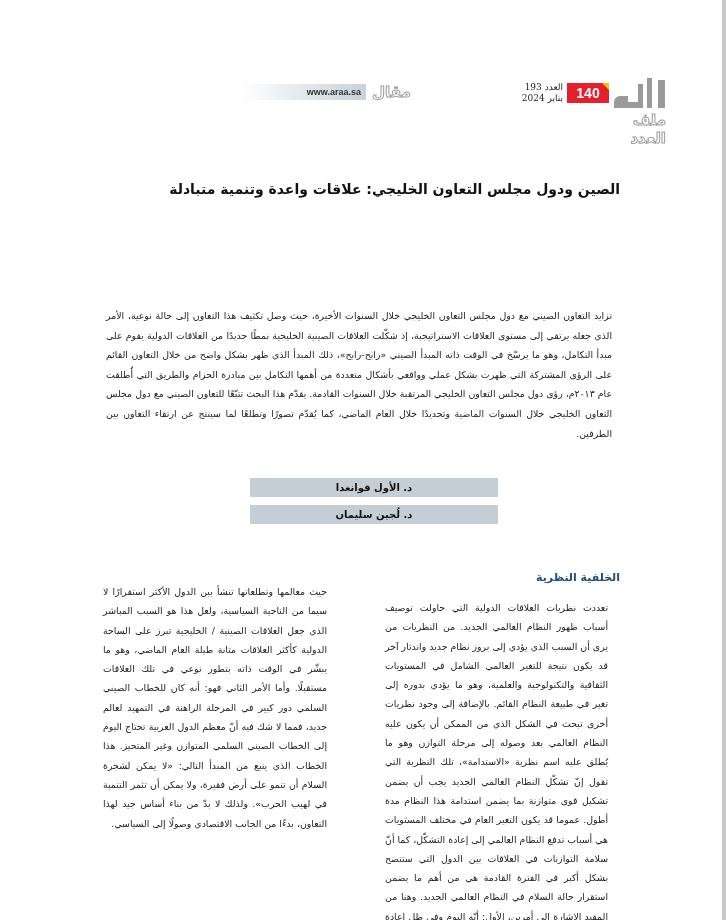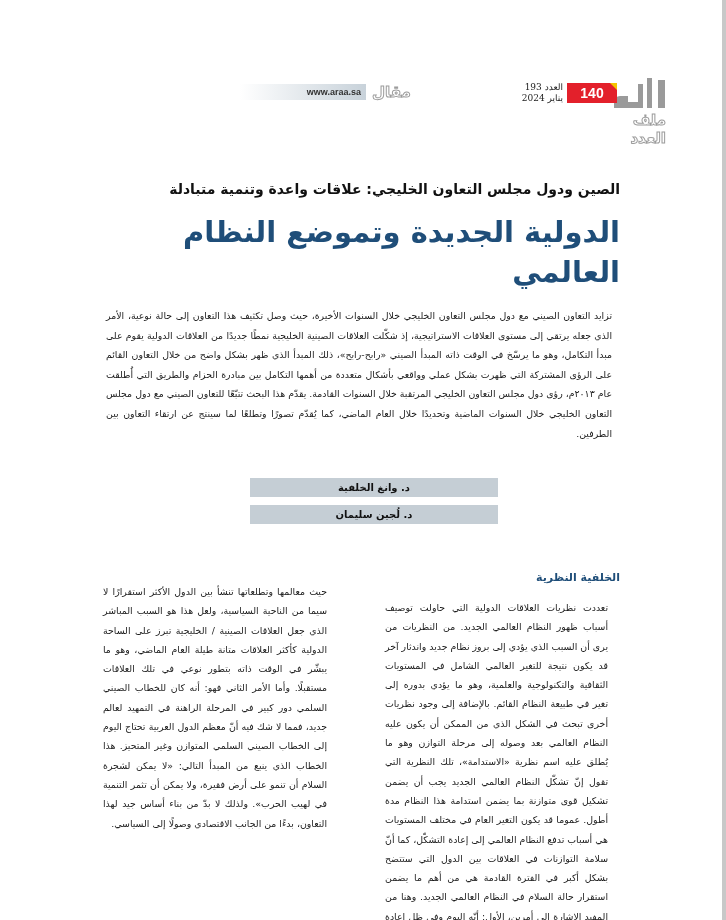--- a/index.html
+++ b/index.html
@@ -8,21 +8,21 @@
     background:#ffffff;
     font-family:"DejaVu Sans", sans-serif;
     color:#1a1a1a;
   }
   .edge { position:absolute; right:0; top:0; width:4px; height:920px; background:#c8c8c8; }
 
   
   .logo { position:absolute; left:614px; top:78px; width:52px; height:30px; }
   .logo .bar { position:absolute; background:#9a9a9a; }
   .badge {
-    position:absolute; left:567px; top:83px; width:50px; height:20px;
+    position:absolute; left:567px; top:83px; width:42px; height:20px;
     background:#e3202b; color:#fff; font-family:"Liberation Sans", sans-serif;
     font-weight:bold; font-size:14px; line-height:20px; text-align:center;
   }
   .badge .corner { position:absolute; right:0; top:0; width:0; height:0;
     border-left:7px solid transparent; border-top:7px solid #f5c400; }
   .issue { position:absolute; left:508px; top:82px; width:55px; direction:rtl;
     font-family:"DejaVu Serif", serif; font-size:9px; line-height:11px; color:#222; text-align:right; }
   .section-name { position:absolute; left:596px; top:111px; width:70px; direction:rtl; text-align:right;
     font-family:"DejaVu Sans", sans-serif; font-weight:bold; font-size:15px; color:#fff;
     -webkit-text-stroke:1px #9c9c9c; letter-spacing:1px; }
@@ -82,26 +82,25 @@
 </div>
 <div class="section-name">ملف العدد</div>
 
 <div class="url-bar">
   <span class="url">www.araa.sa</span>
 </div>
 <div class="article-type">مقال</div>
 
 <div class="kicker">الصين ودول مجلس التعاون الخليجي: علاقات واعدة وتنمية متبادلة</div>
 <div class="title">
-  <div>الدولية الجديدة وتموضع النظام العالمي</div>
 </div>
 
 <div class="abstract">تزايد التعاون الصيني مع دول مجلس التعاون الخليجي خلال السنوات الأخيرة، حيث وصل تكثيف هذا التعاون إلى حالة نوعية، الأمر الذي جعله يرتقي إلى مستوى العلاقات الاستراتيجية، إذ شكّلت العلاقات الصينية الخليجية نمطًا جديدًا من العلاقات الدولية يقوم على مبدأ التكامل، وهو ما يرسّخ في الوقت ذاته المبدأ الصيني «رابح-رابح»، ذلك المبدأ الذي ظهر بشكل واضح من خلال التعاون القائم على الرؤى المشتركة التي ظهرت بشكل عملي وواقعي بأشكال متعددة من أهمها التكامل بين مبادرة الحزام والطريق التي أُطلقت عام ٢٠١٣م، رؤى دول مجلس التعاون الخليجي المرتقبة خلال السنوات القادمة. يقدّم هذا البحث تتبّعًا للتعاون الصيني مع دول مجلس التعاون الخليجي خلال السنوات الماضية وتحديدًا خلال العام الماضي، كما يُقدّم تصورًا وتطلعًا لما سينتج عن ارتقاء التعاون بين الطرفين.</div>
 
-<div class="author a1">د. وانغ الخلفية</div>
+<div class="author a1">د. الأول قوانغدا</div>
 <div class="author a2">د. لُجين سليمان</div>
 
 <div class="col col-right">
   <div class="sec-head">الخلفية النظرية</div>
   <p>تعددت نظريات العلاقات الدولية التي حاولت توصيف أسباب ظهور النظام العالمي الجديد. من النظريات من يرى أن السبب الذي يؤدي إلى بروز نظام جديد واندثار آخر قد يكون نتيجة للتغير العالمي الشامل في المستويات الثقافية والتكنولوجية والعلمية، وهو ما يؤدي بدوره إلى تغير في طبيعة النظام القائم. بالإضافة إلى وجود نظريات أخرى تبحث في الشكل الذي من الممكن أن يكون عليه النظام العالمي بعد وصوله إلى مرحلة التوازن وهو ما يُطلق عليه اسم نظرية «الاستدامة»، تلك النظرية التي تقول إنّ تشكّل النظام العالمي الجديد يجب أن يضمن تشكيل قوى متوازنة بما يضمن استدامة هذا النظام مدة أطول. عموما قد يكون التغير العام في مختلف المستويات هي أسباب تدفع النظام العالمي إلى إعادة التشكّل، كما أنّ سلامة التوازنات في العلاقات بين الدول التي ستتضح بشكل أكبر في الفترة القادمة هي من أهم ما يضمن استقرار حالة السلام في النظام العالمي الجديد. وهنا من المفيد الإشارة إلى أمرين، الأول: أنّه اليوم وفي ظل إعادة تموضع الدول في النظام العالمي الجديد فإنّ أكثر العلاقات وضوحًا من</p>
 </div>
 
 <div class="col col-left">
   <p>حيث معالمها وتطلعاتها تنشأ بين الدول الأكثر استقرارًا لا سيما من الناحية السياسية، ولعل هذا هو السبب المباشر الذي جعل العلاقات الصينية / الخليجية تبرز على الساحة الدولية كأكثر العلاقات متانة طيلة العام الماضي، وهو ما يبشّر في الوقت ذاته بتطور نوعي في تلك العلاقات مستقبلًا. وأما الأمر الثاني فهو: أنه كان للخطاب الصيني السلمي دور كبير في المرحلة الراهنة في التمهيد لعالم جديد، فمما لا شك فيه أنّ معظم الدول العربية تحتاج اليوم إلى الخطاب الصيني السلمي المتوازن وغير المتحيز. هذا الخطاب الذي ينبع من المبدأ التالي: «لا يمكن لشجرة السلام أن تنمو على أرض فقيرة، ولا يمكن أن تثمر التنمية في لهيب الحرب». ولذلك لا بدّ من بناء أساس جيد لهذا التعاون، بدءًا من الجانب الاقتصادي وصولًا إلى السياسي.</p>
   <div class="gap"></div>

